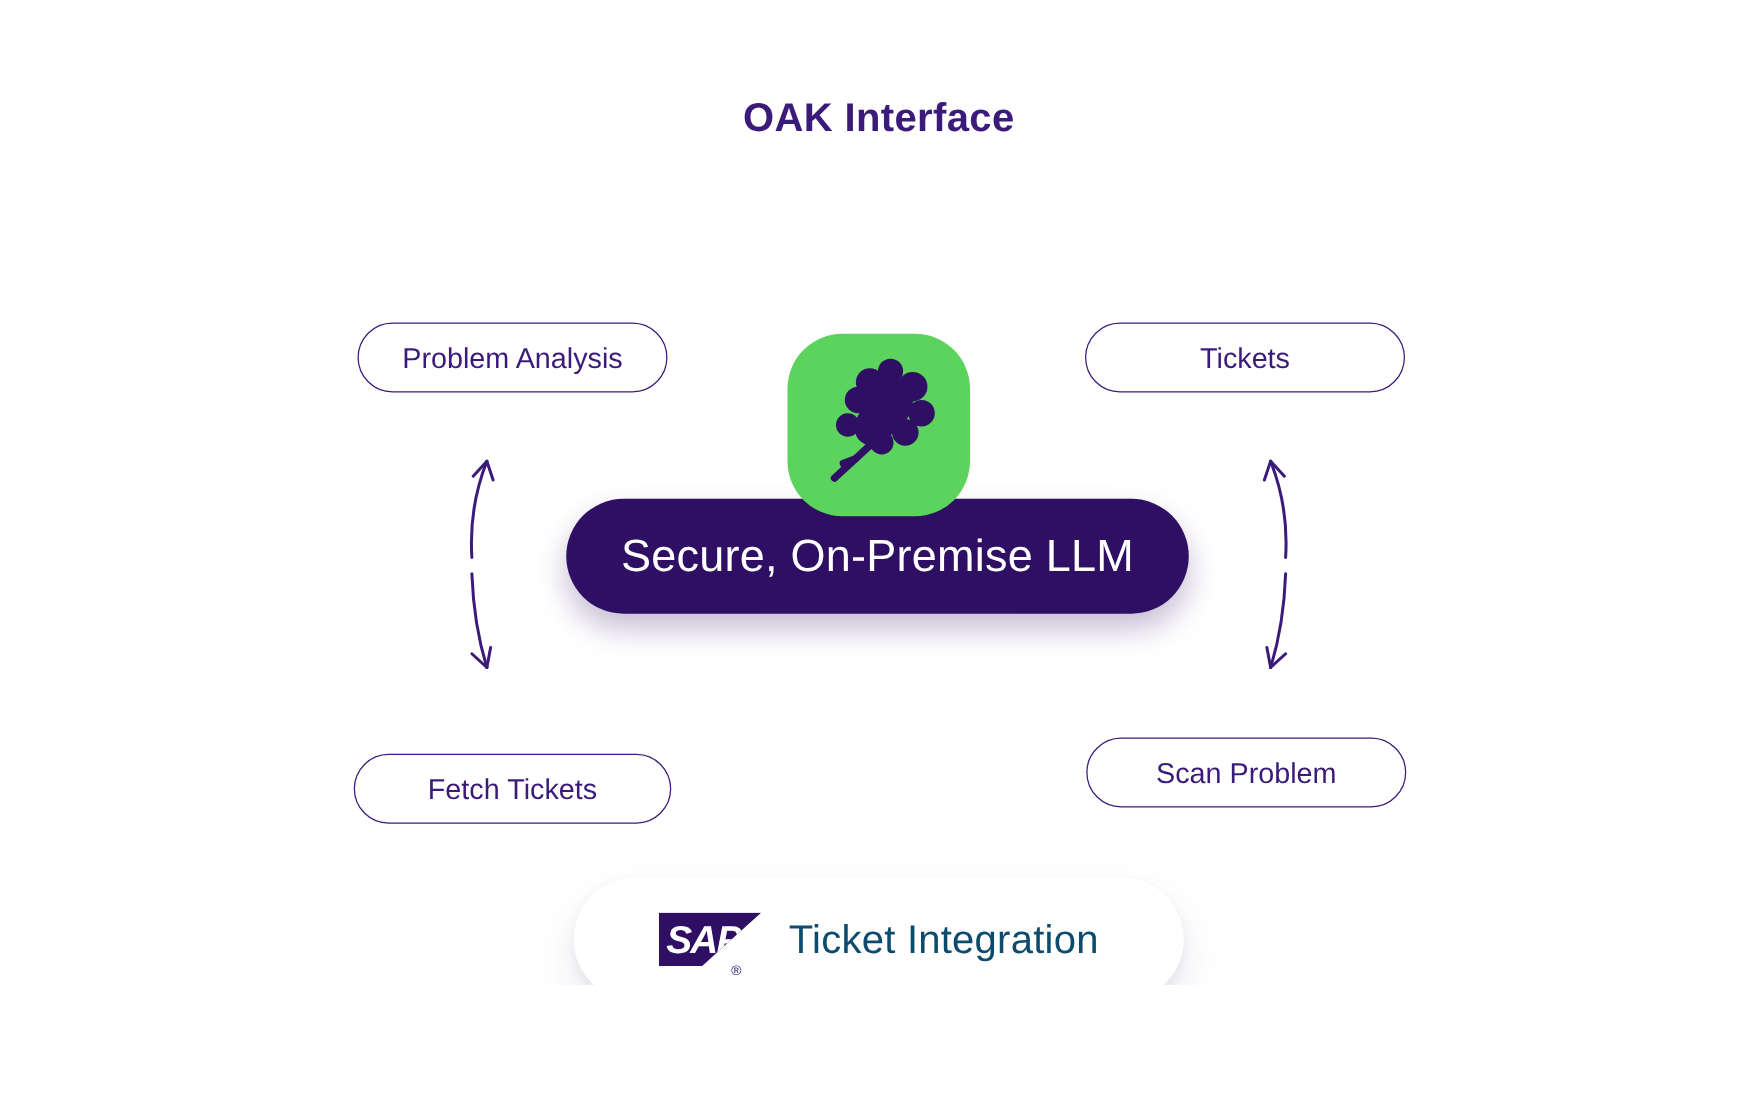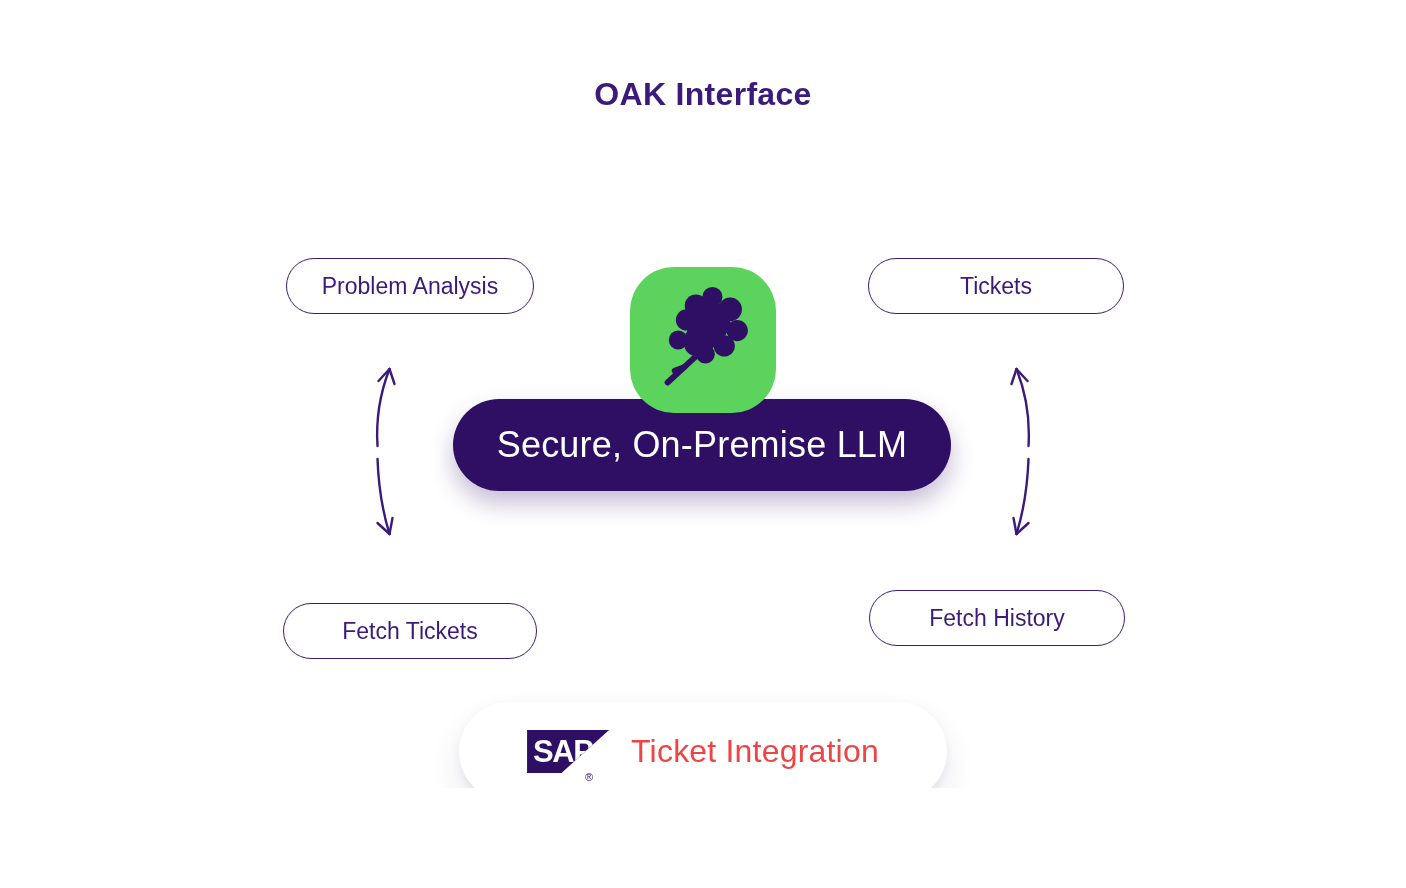--- a/index.html
+++ b/index.html
@@ -102,20 +102,21 @@
     width: 82px;
     height: 43px;
     flex: 0 0 auto;
   }
   .sap-logo-shape {
     width: 100%;
     height: 100%;
     background: #2E0F64;
     clip-path: polygon(0 0, 100% 0, 42% 100%, 0 100%);
     overflow: hidden;
+    font-style: italic;
   }
   .sap-logo-text {
     display: block;
     color: #ffffff;
     font-size: 31px;
     font-weight: 700;
     letter-spacing: -1.5px;
     line-height: 43px;
     padding-left: 6px;
   }
@@ -123,21 +124,21 @@
     position: absolute;
     right: 16px;
     bottom: -10px;
     font-size: 11px;
     color: #2E0F64;
   }
 
   .sap-pill-label {
     font-size: 32px;
     font-weight: 500;
-    color: #ef4444;
+    color: #0c4a6e;
     letter-spacing: 0.2px;
   }
 </style>
 </head>
 <body>
 
 <div class="canvas">
 
   <div class="diagram-title">OAK Interface</div>
 
@@ -163,21 +164,21 @@
   <div class="node-pill node-problem">
     <span>Problem Analysis</span>
   </div>
   <div class="node-pill node-response">
     <span>Tickets</span>
   </div>
   <div class="node-pill node-fetch">
     <span>Fetch Tickets</span>
   </div>
   <div class="node-pill node-scan">
-    <span>Fetch History</span>
+    <span>Scan Problem</span>
   </div>
 
   <div class="llm-pill">
     <span>Secure, On-Premise LLM</span>
   </div>
 
   <div class="oak-squircle">
     <svg viewBox="0 0 100 100" xmlns="http://www.w3.org/2000/svg">
       <g fill="#2E0F64">
         <ellipse cx="55" cy="38" rx="16" ry="21" transform="rotate(40 55 38)"></ellipse>

